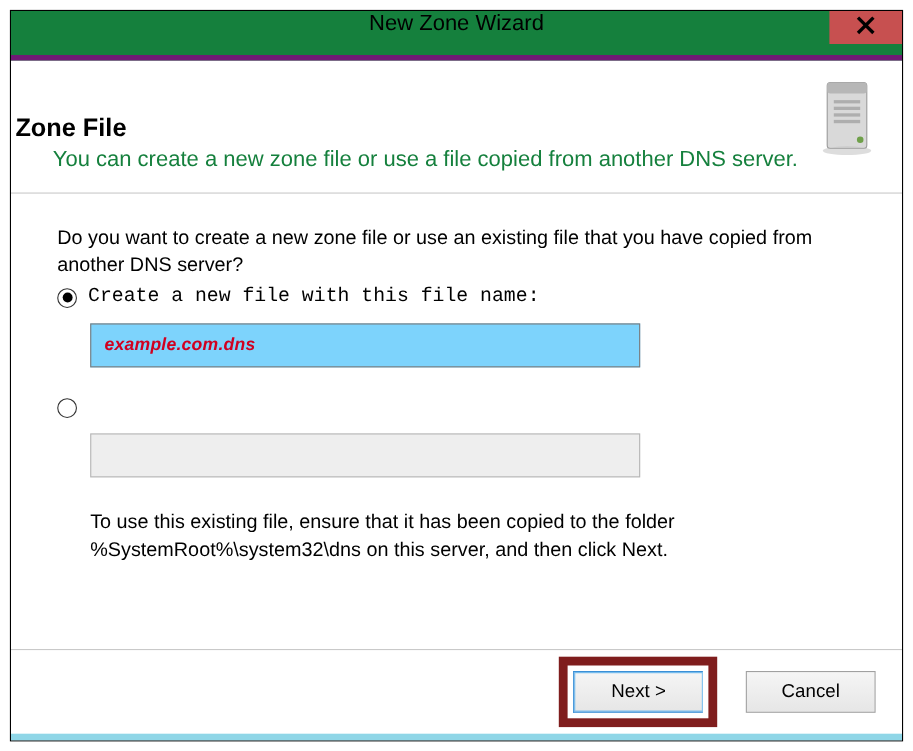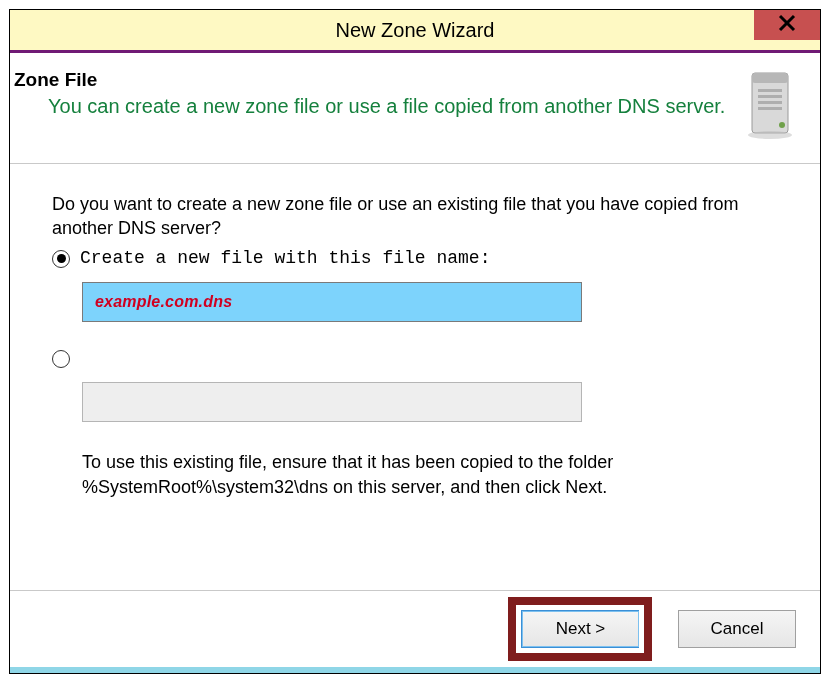--- a/index.html
+++ b/index.html
@@ -21,24 +21,24 @@
     border: 1px solid #000;
     background: #fff;
     display: flex;
     flex-direction: column;
     box-sizing: border-box;
     position: relative;
   }
   
   .titlebar {
     height: 40px;
-    background: #fef9c3; 
-    border-bottom: 3px solid #701a75;
-    display: flex;
-    align-items: center;
+    background: #15803d; 
+    border-bottom: 5px solid #701a75;
+    display: flex;
+    align-items: flex-start;
     justify-content: center;
     position: relative;
     flex: 0 0 auto;
   }
   .titlebar .title {
     font-size: 20px;
     color: #000;
   }
   .close-btn {
     position: absolute;
@@ -63,24 +63,25 @@
     display: flex;
     align-items: flex-start;
     border-bottom: 1px solid #c9c9c9;
     flex: 0 0 auto;
   }
   .header-text {
     flex: 1;
     padding-left: 4px;
   }
   .header-text .heading {
-    font-size: 19px;
+    font-size: 23px;
     font-weight: bold;
     color: #000;
     margin-bottom: 4px;
+    margin-top: 32px;
   }
   .header-text .subheading {
     font-size: 20px;
     color: #15803d;
     padding-left: 34px;
   }
   .server-icon {
     width: 56px;
     flex: 0 0 auto;
   }

